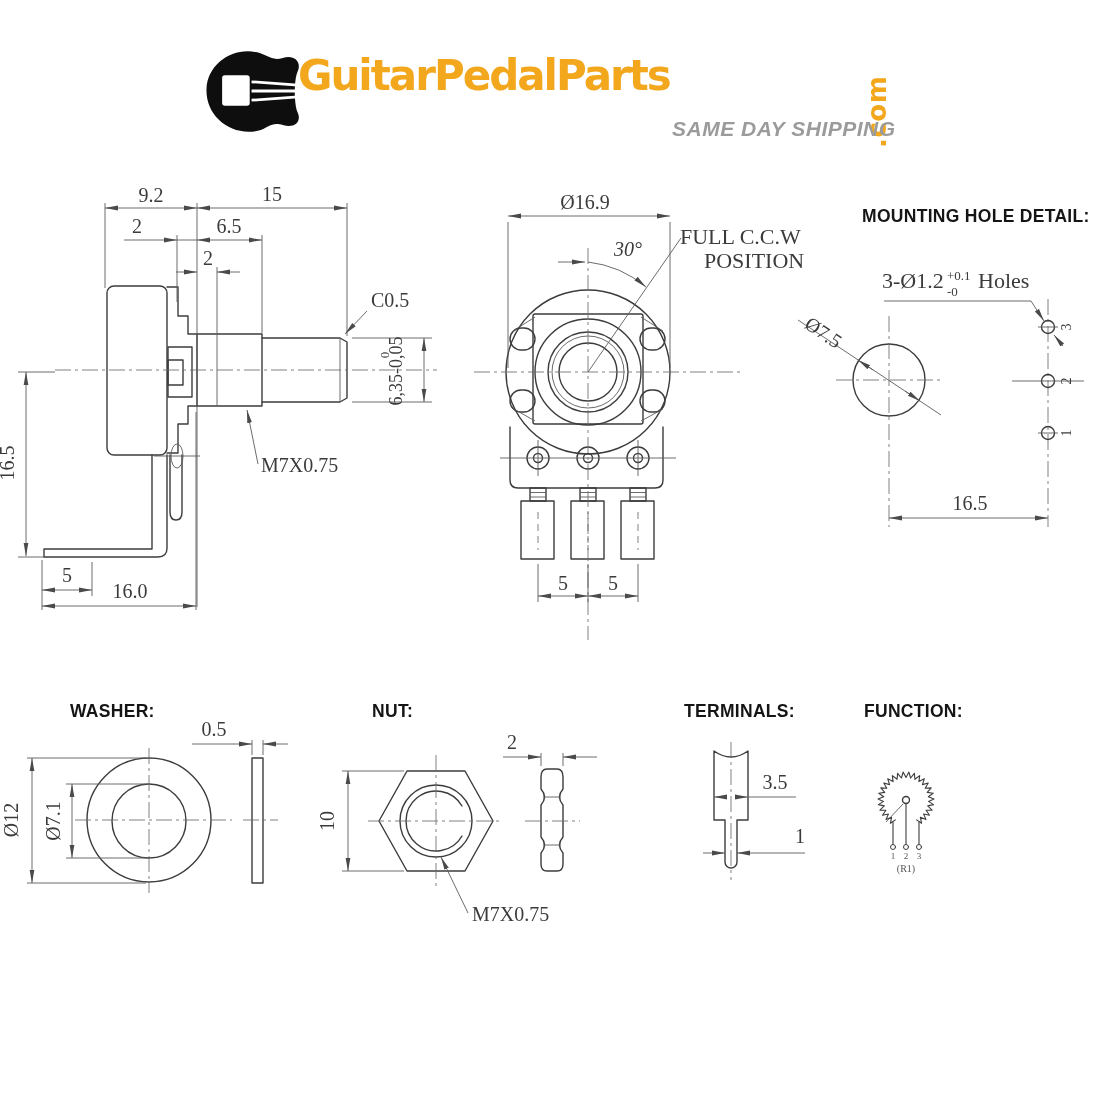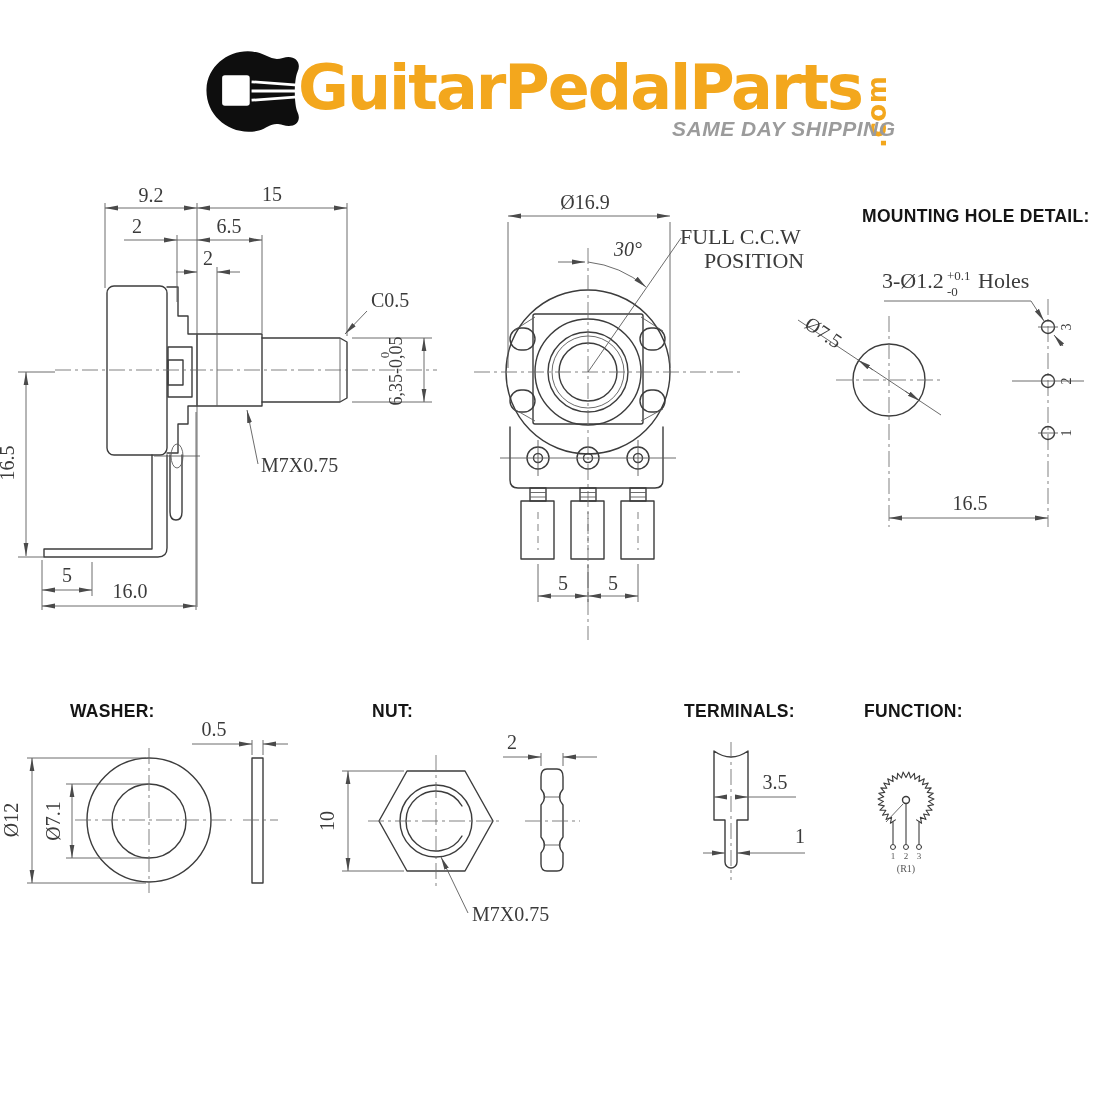--- a/index.html
+++ b/index.html
@@ -2,21 +2,21 @@
 <html><head>
 <meta charset="utf-8">
 <style>
   html,body{margin:0;padding:0;background:#fff;}
   .page{position:relative;width:1097px;height:1097px;background:#ffffff;overflow:hidden;
         font-family:"Liberation Sans", sans-serif;}
   
   .logo-wrap{position:absolute;left:196px;top:38px;width:720px;height:115px;}
   .guitar-icon{position:absolute;left:2px;top:7px;width:120px;height:92px;}
   .brand{position:absolute;left:102px;top:13px;white-space:nowrap;
-         font-family:"DejaVu Sans", sans-serif;font-weight:700;font-size:62px;
+         font-family:"DejaVu Sans", sans-serif;font-weight:700;font-size:42px;
          letter-spacing:-2px;color:#F3A71D;}
   .tld{position:absolute;left:666px;top:110px;transform:rotate(-90deg);
        transform-origin:0 0;white-space:nowrap;
        font-family:"DejaVu Sans", sans-serif;font-weight:700;font-size:26px;
        letter-spacing:.5px;color:#F3A71D;}
   .tagline{position:absolute;left:476px;top:79px;width:190px;text-align:right;
        font-family:"Liberation Sans", sans-serif;font-style:italic;font-weight:700;
        font-size:21px;letter-spacing:.5px;color:#9B9B9B;white-space:nowrap;}
   
   svg.draw{position:absolute;left:0;top:0;}

